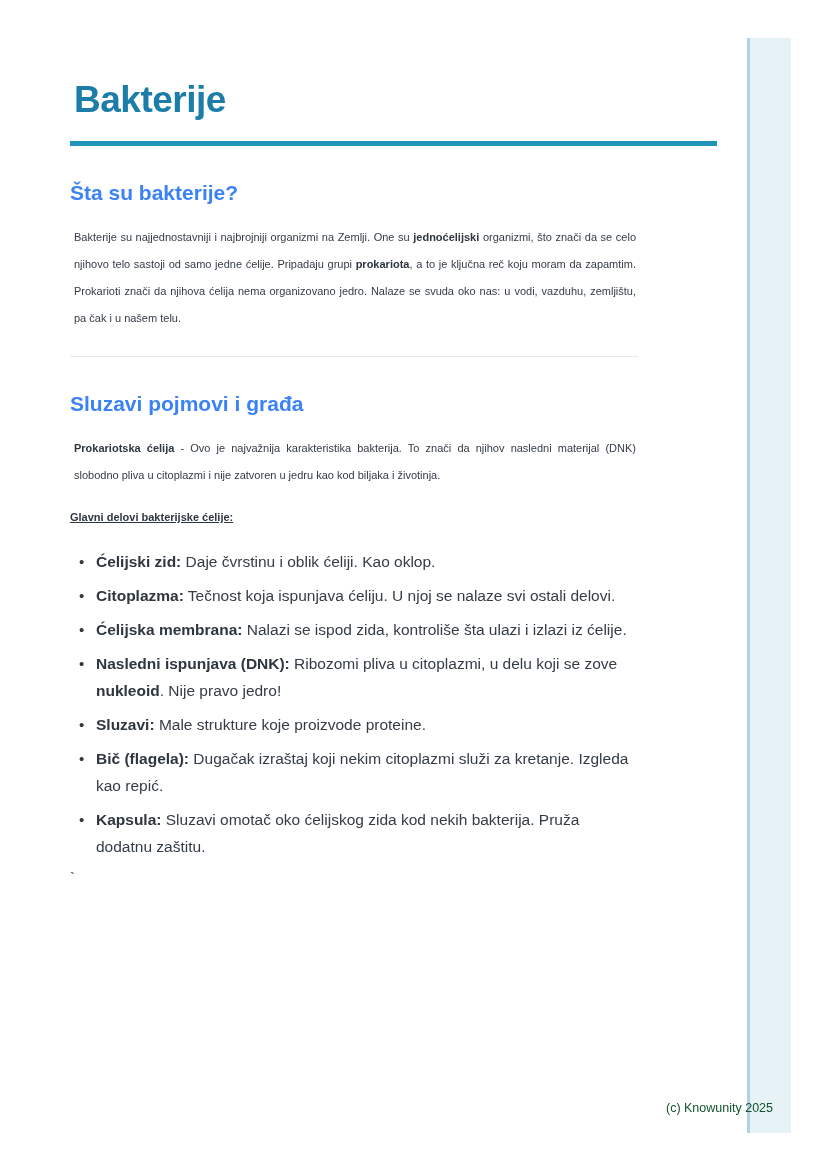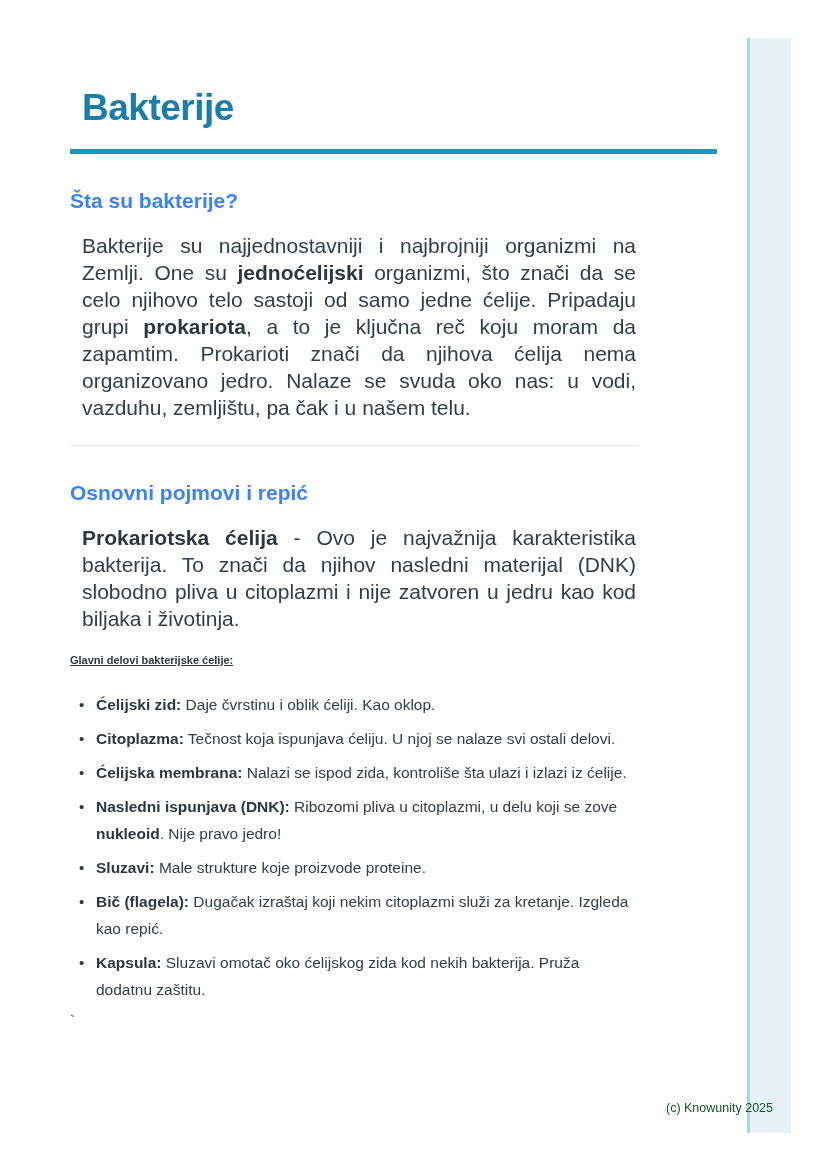--- a/index.html
+++ b/index.html
@@ -19,43 +19,43 @@
     border-left: 3px solid #aed3e2;
     z-index: 1;
   }
   .content {
     position: absolute;
     top: 76px; left: 70px;
     width: 566px;
     z-index: 2;
   }
   .doc-title {
-    margin: 12px;
+    margin: 4px;
     font-size: 37px;
     line-height: 1.1;
     font-weight: bold;
     letter-spacing: -0.5px;
     color: #1b7da8;
   }
   .title-rule {
     width: 647px; height: 5px;
     background: #2095b8;
     margin: 20px 0 0 0;
     border: none;
   }
   .section-heading {
     margin: 34px 0 0 0;
     font-size: 21px;
     line-height: 26px;
     font-weight: bold;
     color: #3b82f6;
   }
   .body-par {
-    margin: 18px 0 0 12px;
-    font-size: 21px;
+    margin: 18px 0 0 4px;
+    font-size: 11px;
     line-height: 27px;
     text-align: justify;
   }
   .body-par strong, .list-title, .parts-list strong { font-weight: bold; color: #2e3640; }
   .section-divider {
     border: none;
     border-top: 1px solid #e9e9e9;
     width: 568px;
     margin: 24px 0 0 0;
   }
@@ -108,21 +108,21 @@
   <h1 class="doc-title">Bakterije</h1>
 
   <div class="title-rule"></div>
 
   <h2 class="section-heading">Šta su bakterije?</h2>
 
   <p class="body-par"><span>Bakterije su najjednostavniji i najbrojniji organizmi na Zemlji. One su </span><strong>jednoćelijski</strong><span> organizmi, što znači da se celo njihovo telo sastoji od samo jedne ćelije. Pripadaju grupi </span><strong>prokariota</strong><span>, a to je ključna reč koju moram da zapamtim. Prokarioti znači da njihova ćelija nema organizovano jedro. Nalaze se svuda oko nas: u vodi, vazduhu, zemljištu, pa čak i u našem telu.</span></p>
 
   <hr class="section-divider">
 
-  <h2 class="section-heading">Osnovni pojmovi i repić</h2>
+  <h2 class="section-heading">Sluzavi pojmovi i građa</h2>
 
   <p class="body-par"><strong>Prokariotska ćelija</strong><span> - Ovo je najvažnija karakteristika bakterija. To znači da njihov nasledni materijal (DNK) slobodno pliva u citoplazmi i nije zatvoren u jedru kao kod biljaka i životinja.</span></p>
 
   <p class="list-title">Glavni delovi bakterijske ćelije:</p>
 
   <ul class="parts-list">
     <li><strong>Ćelijski zid:</strong><span> Daje čvrstinu i oblik ćeliji. Kao oklop.</span></li>
     <li><strong>Citoplazma:</strong><span> Tečnost koja ispunjava ćeliju. U njoj se nalaze svi ostali delovi.</span></li>
     <li><strong>Ćelijska membrana:</strong><span> Nalazi se ispod zida, kontroliše šta ulazi i izlazi iz ćelije.</span></li>
     <li><strong>Nasledni ispunjava (DNK):</strong><span> Ribozomi pliva u citoplazmi, u delu koji se zove </span><strong>nukleoid</strong><span>. Nije pravo jedro!</span></li>

